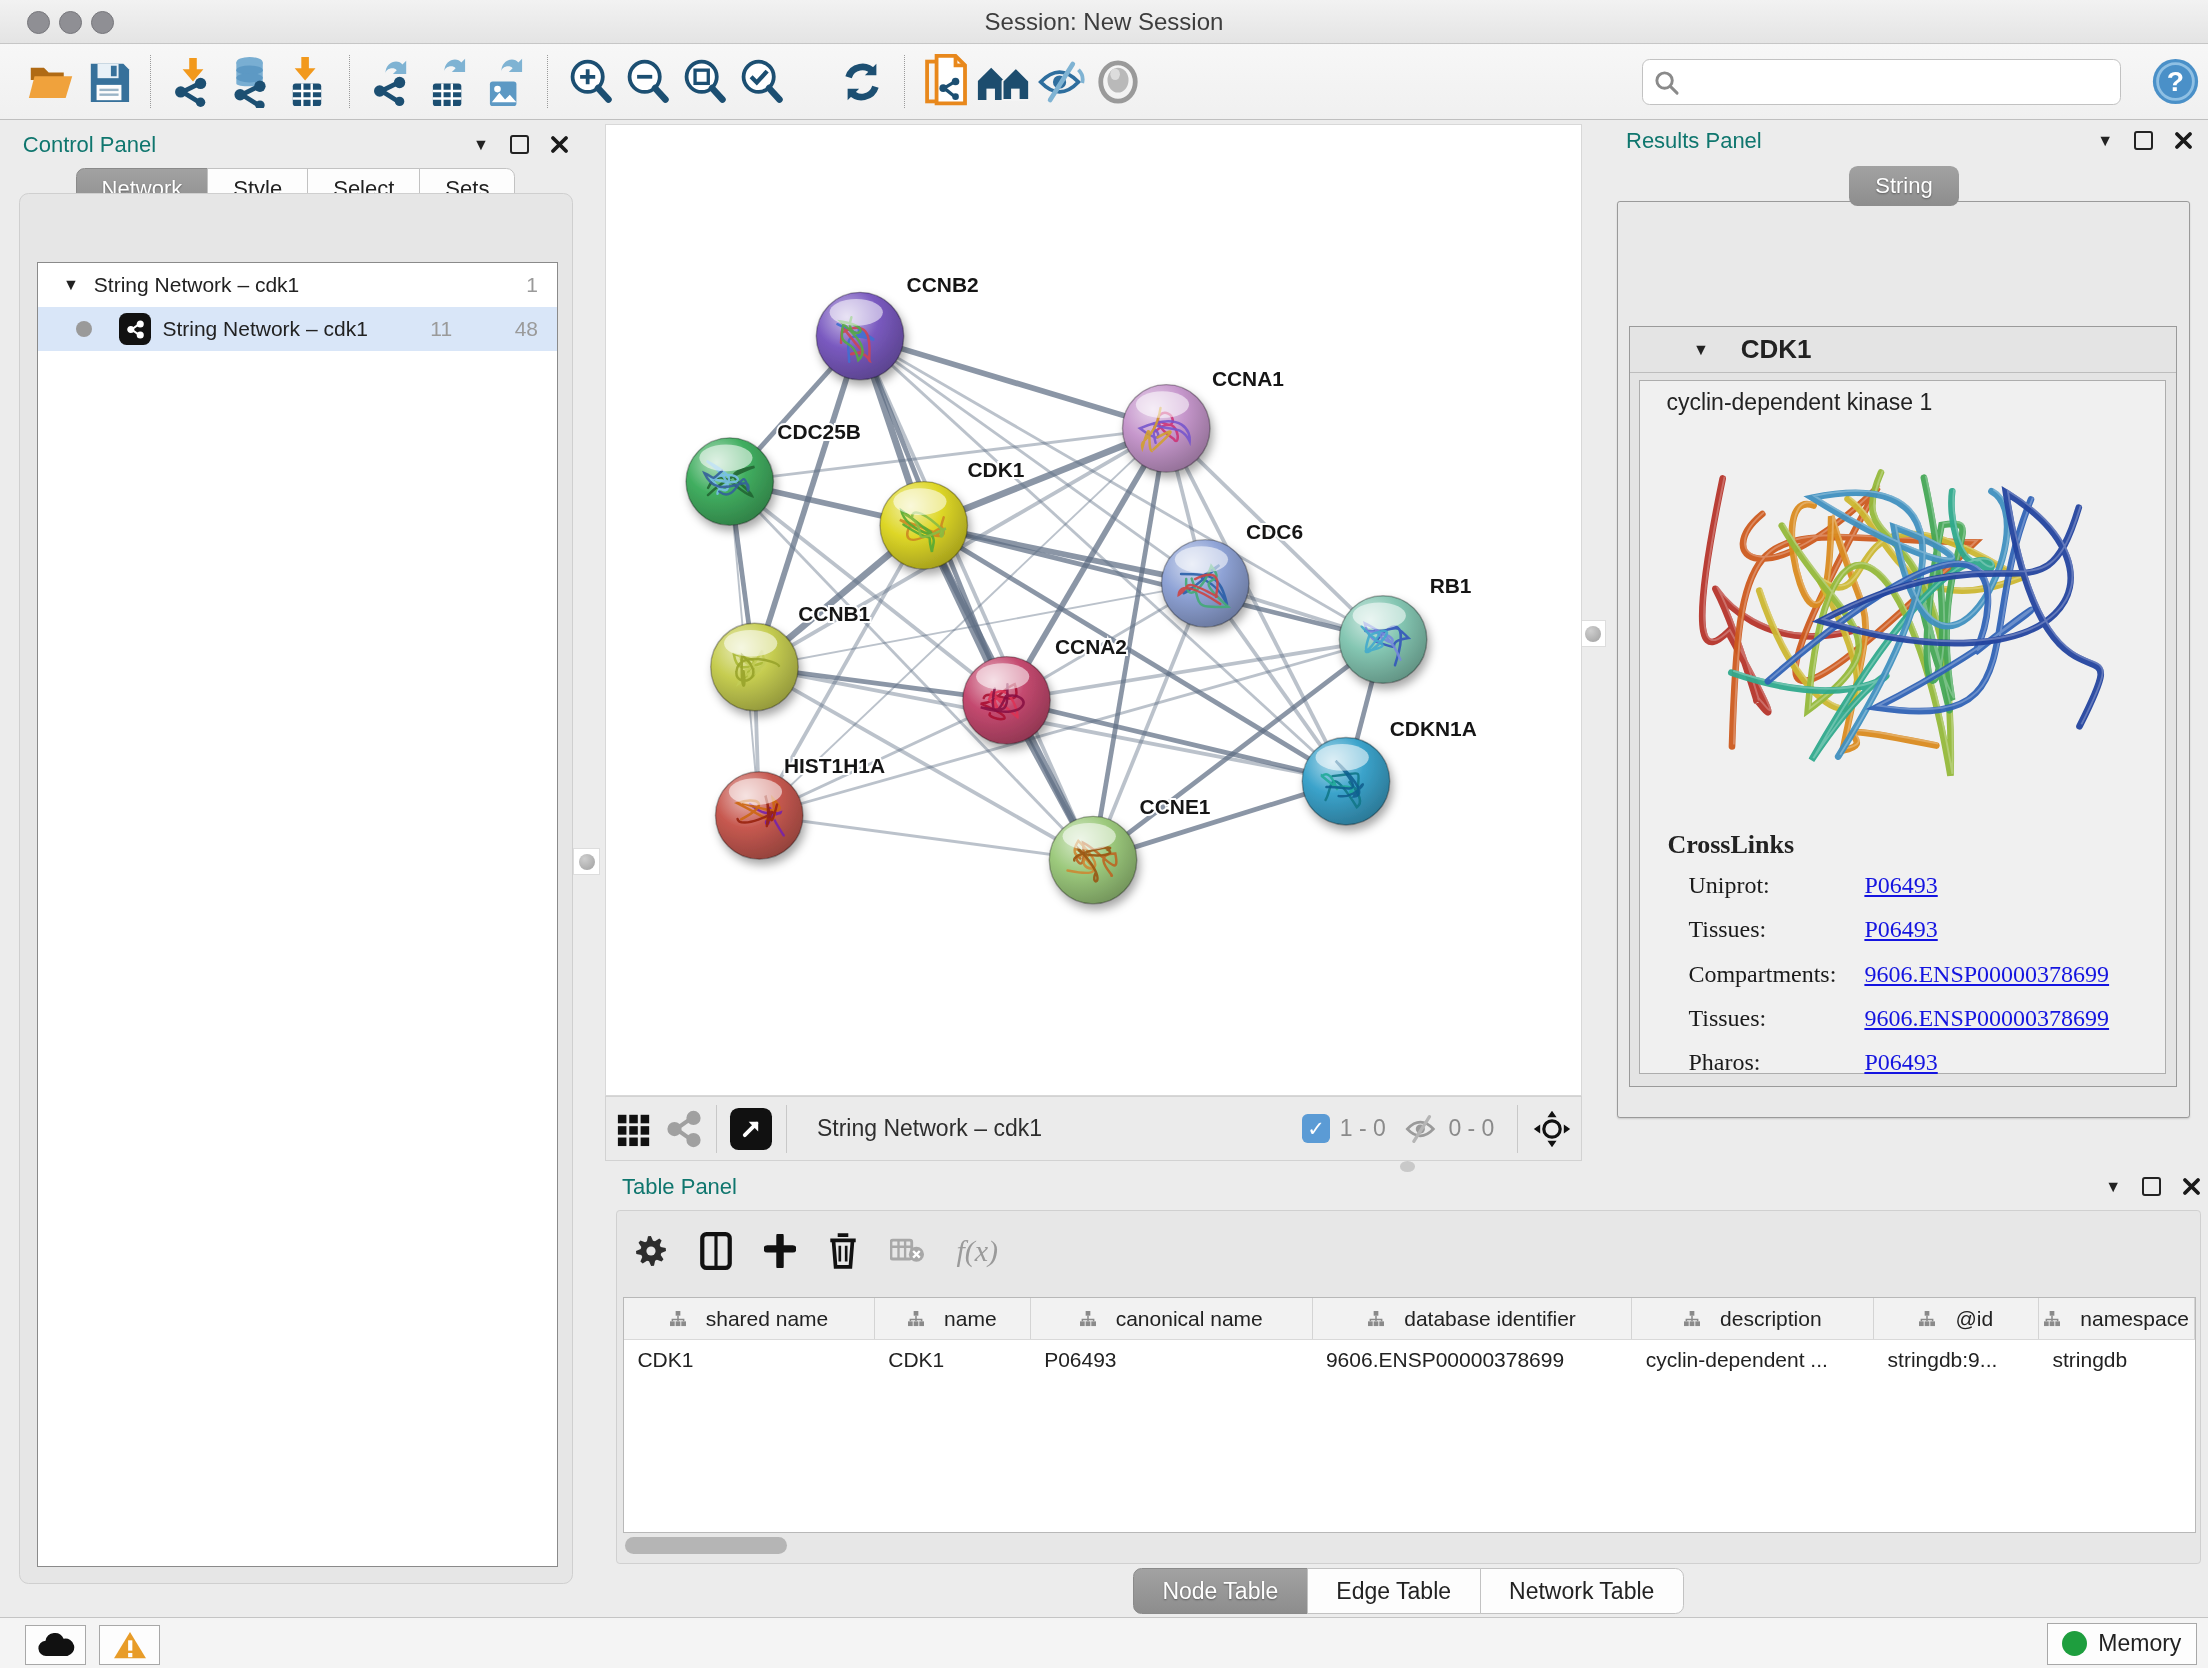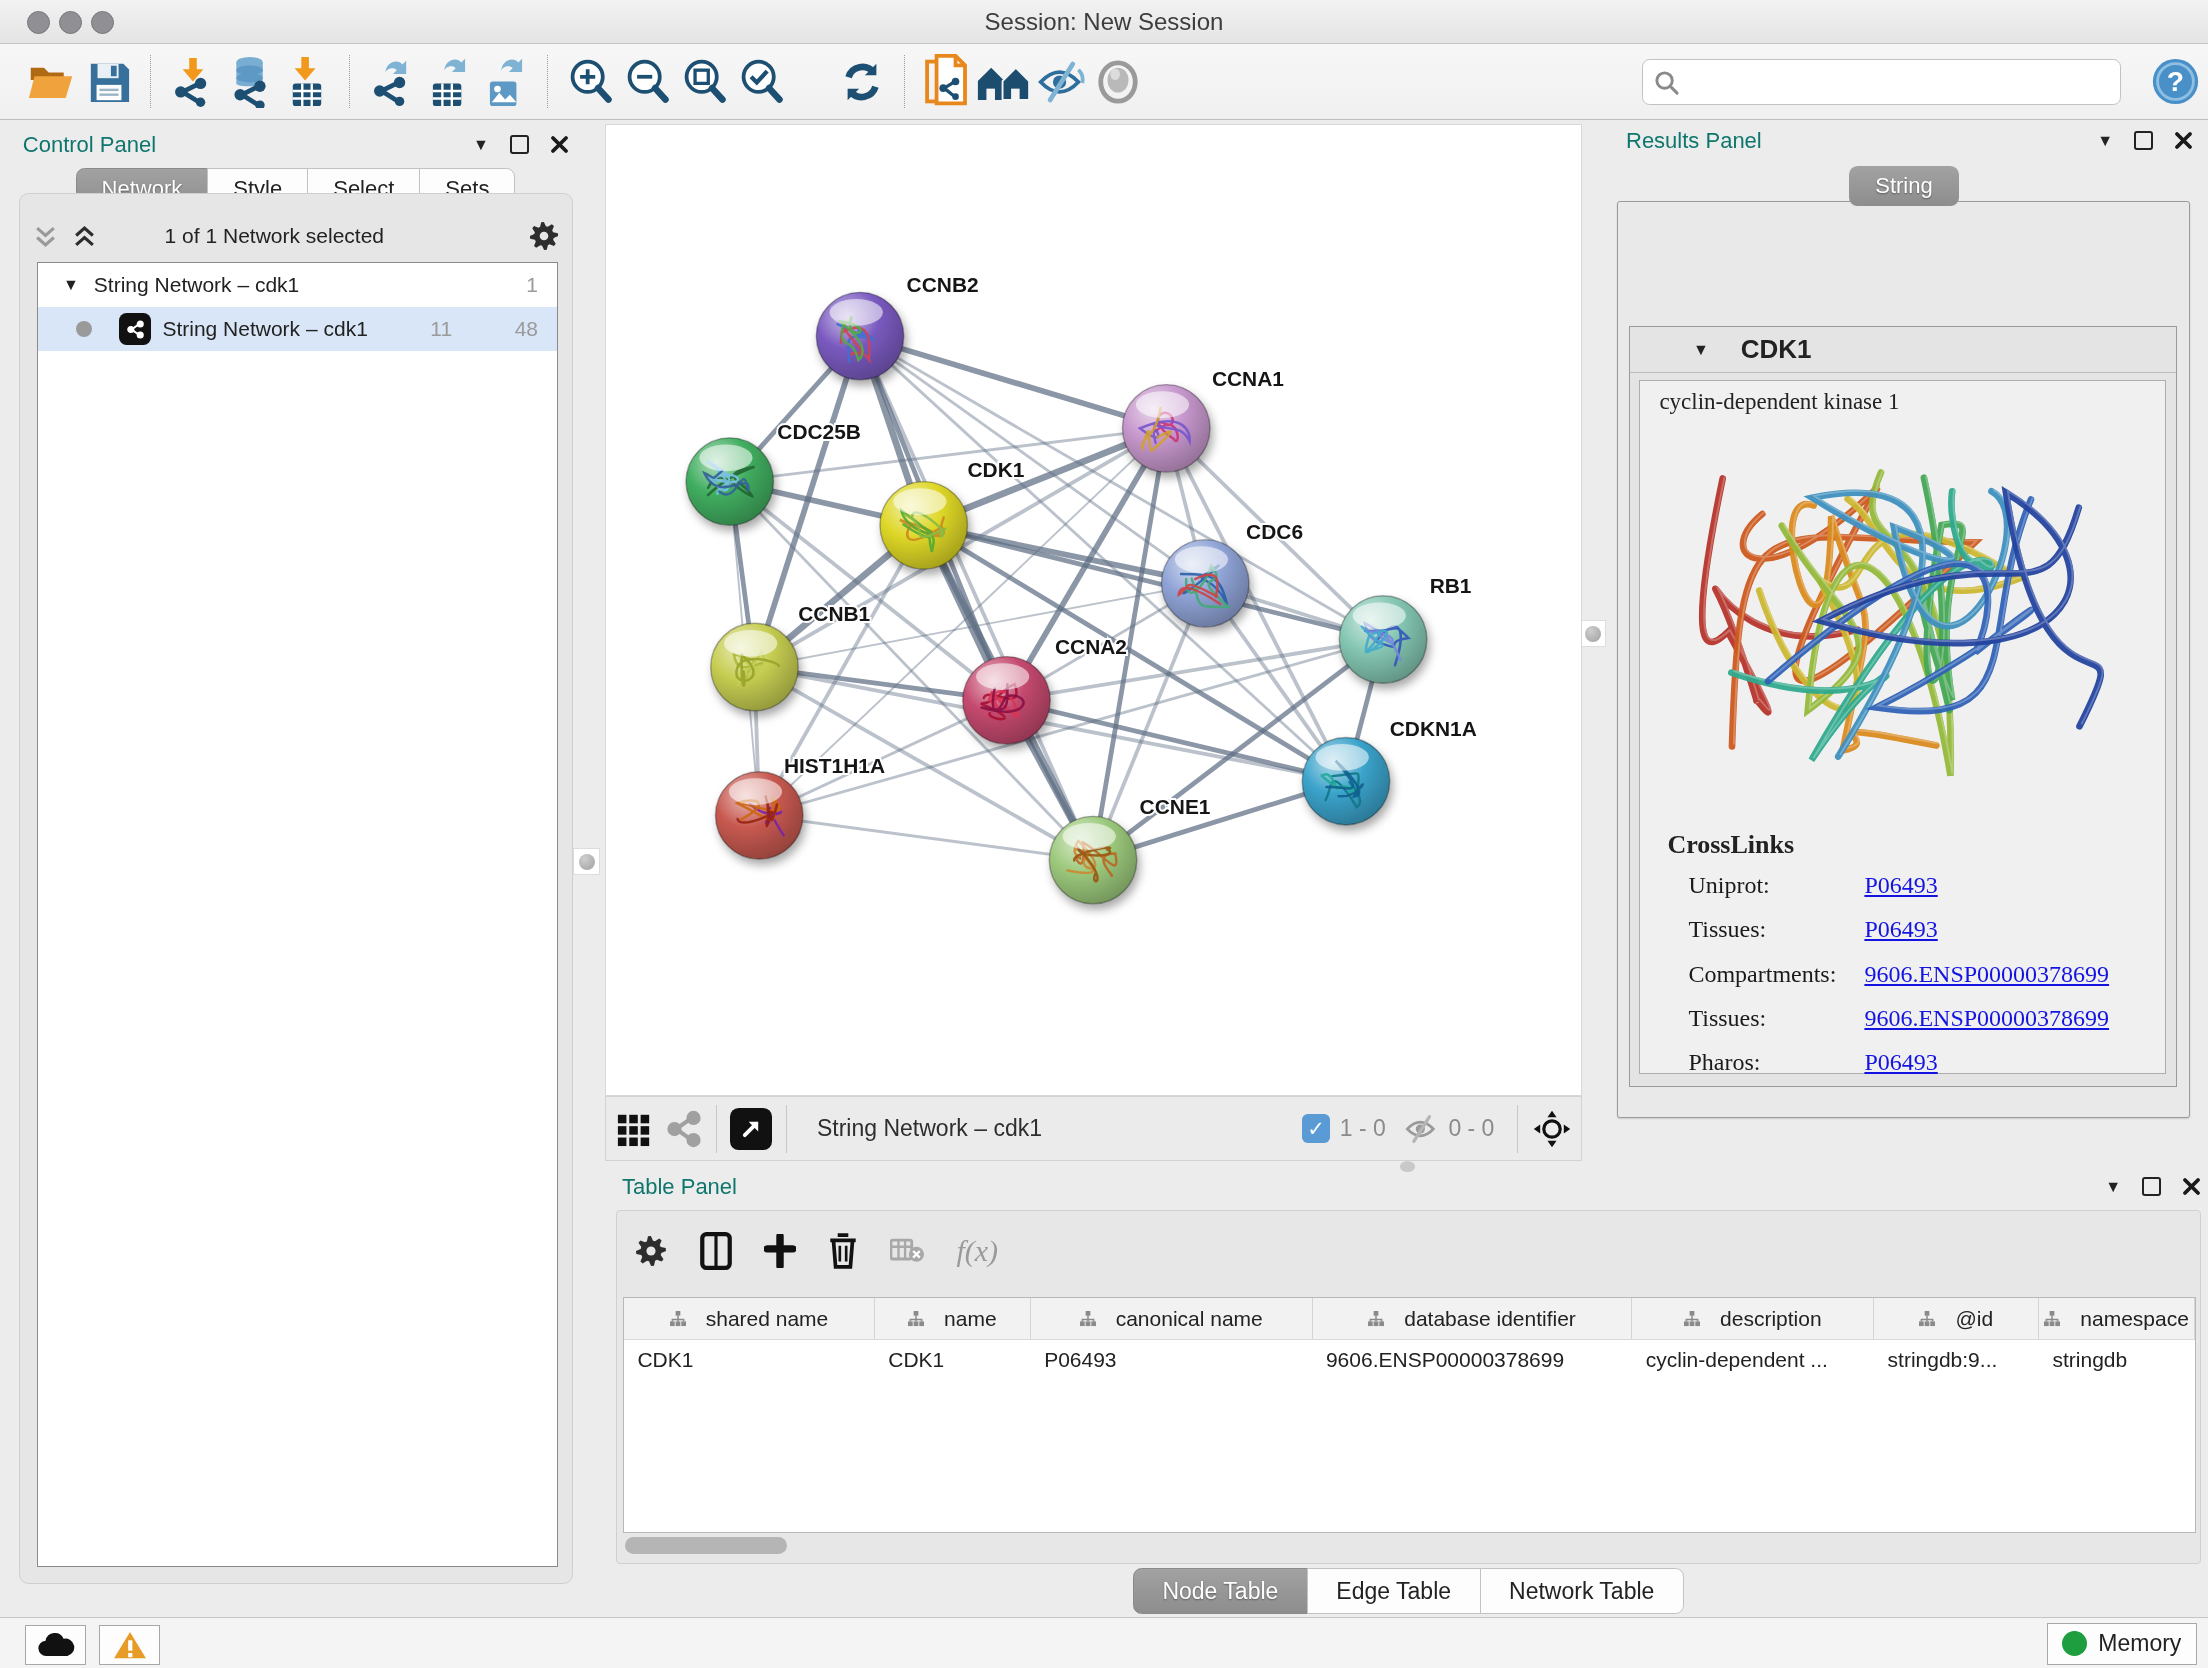--- a/index.html
+++ b/index.html
@@ -72,21 +72,21 @@
     color:#fff; font-size:22px; border-radius:8.6px; display:flex; align-items:center; justify-content:center;
     text-shadow:0 1px 1.9px rgba(0,0,0,.4); z-index:2; }
   .rp-box { position:absolute; left:9.5px; top:81px; width:573px; height:917px; background:#e9e9e9;
     border:1px solid #9a9a9a; border-radius:2.9px; box-shadow:0 1px 1.9px rgba(0,0,0,.15); }
   .rp-btnbox { position:absolute; left:11.4px; top:17px; width:548px; height:95px; border:1px solid #b5b5b5; background:#e9e9e9; }
   .rbtn { position:absolute; top:25px; height:44px; background:#fdfdfd; border:1px solid #bdbdbd; border-radius:8.6px;
     font-size:23px; display:flex; align-items:center; justify-content:center; box-shadow:0 1px 1.9px rgba(0,0,0,.12); }
   .rp-section { position:absolute; left:11.4px; top:124px; width:548px; height:761px; border:1px solid #9a9a9a; background:#e4e4e4; }
   .rp-sechead { height:46px; display:flex; align-items:center; border-bottom:1px solid #bdbdbd; }
   .rp-content { position:absolute; left:9.5px; top:53px; width:527px; height:694px; background:#f0f0f0; border:1px solid #adadad; }
-  .gene-desc { position:absolute; left:19px; top:7.6px; font-size:23px;font-family:Liberation Serif, serif; }
+  .gene-desc { position:absolute; left:26px; top:7.6px; font-size:23px; }
   .xl-title { position:absolute; left:27px; top:449px; font-family:"Liberation Serif","DejaVu Serif",serif; font-weight:bold; font-size:26px; }
   .xl-row { position:absolute; left:48px; width:457px; font-family:"Liberation Serif","DejaVu Serif",serif; font-size:24px; display:flex; }
   .xl-row .lbl { width:176px; color:#1a1a1a; }
   .xl-row a { color:#1414e0; text-decoration:underline; }
 
   
   .tpanel { position:absolute; left:605px; top:1172px; width:1604px; height:445px; }
   .tp-head { position:absolute; left:17px; top:1.9px; width:1579px; display:flex; justify-content:space-between; align-items:center; }
   .tp-box { position:absolute; left:11.4px; top:38px; width:1585px; height:354px; background:#e7e7e7; border:1px solid #d0d0d0; border-radius:3.8px; }
   .tp-toolbar { position:absolute; left:17px; top:15px; height:49px; display:flex; align-items:center; gap:32px; }
@@ -304,33 +304,20 @@
         </svg>
     </span>
   </div>
   <div class="tabs">
     <div class="tab sel">Network</div>
     <div class="tab">Style</div>
     <div class="tab">Select</div>
     <div class="tab">Sets</div>
   </div>
   <div class="cp-inner">
-    <div class="cp-status">
-      <svg width="25" height="25" viewBox="0 0 24 24" style="margin-right:13.3px">
-        <path d="M4 4 l8 7 8 -7 M4 13 l8 7 8 -7" fill="none" stroke="#9a9a9a" stroke-width="3"></path>
-      </svg>
-      <svg width="25" height="25" viewBox="0 0 24 24">
-        <path d="M4 20 l8 -7 8 7 M4 11 l8 -7 8 7" fill="none" stroke="#2c2c2c" stroke-width="3"></path>
-      </svg>
-      <span style="margin-left:68px">1 of 1 Network selected</span>
-      <svg class="gear-svg" width="32" height="32" viewBox="0 0 34 34" style="margin-left:auto">
-          <path d="M31.7 14.0 L32.0 16.9 L27.3 19.0 L26.7 21.0 L29.5 25.3 L27.6 27.6 L22.9 25.7 L21.1 26.7 L20.0 31.7 L17.1 32.0 L15.0 27.3 L13.0 26.7 L8.7 29.5 L6.4 27.6 L8.3 22.9 L7.3 21.1 L2.3 20.0 L2.0 17.1 L6.7 15.0 L7.3 13.0 L4.5 8.7 L6.4 6.4 L11.1 8.3 L12.9 7.3 L14.0 2.3 L16.9 2.0 L19.0 6.7 L21.0 7.3 L25.3 4.5 L27.6 6.4 L25.7 11.1 L26.7 12.9 Z" fill="#2d2d2d" fill-rule="evenodd"></path>
-          <circle cx="17" cy="17" r="4.6" fill="#e6e6e6"></circle>
-        </svg>
-    </div>
     <div class="tree">
       <div class="trow" style="padding:0 19px 0 25px">
         <span class="tri" style="margin-right:15px">▼</span>
         <span>String Network – cdk1</span>
         <span class="cnt">1</span>
       </div>
       <div class="trow sel" style="padding:0 19px 0 38px">
         <span style="width:16px;height:16px;border-radius:50%;background:#9a9a9a;margin-right:27px"></span>
         <span class="sharechip">
           <svg width="19" height="19" viewBox="0 0 24 24">

